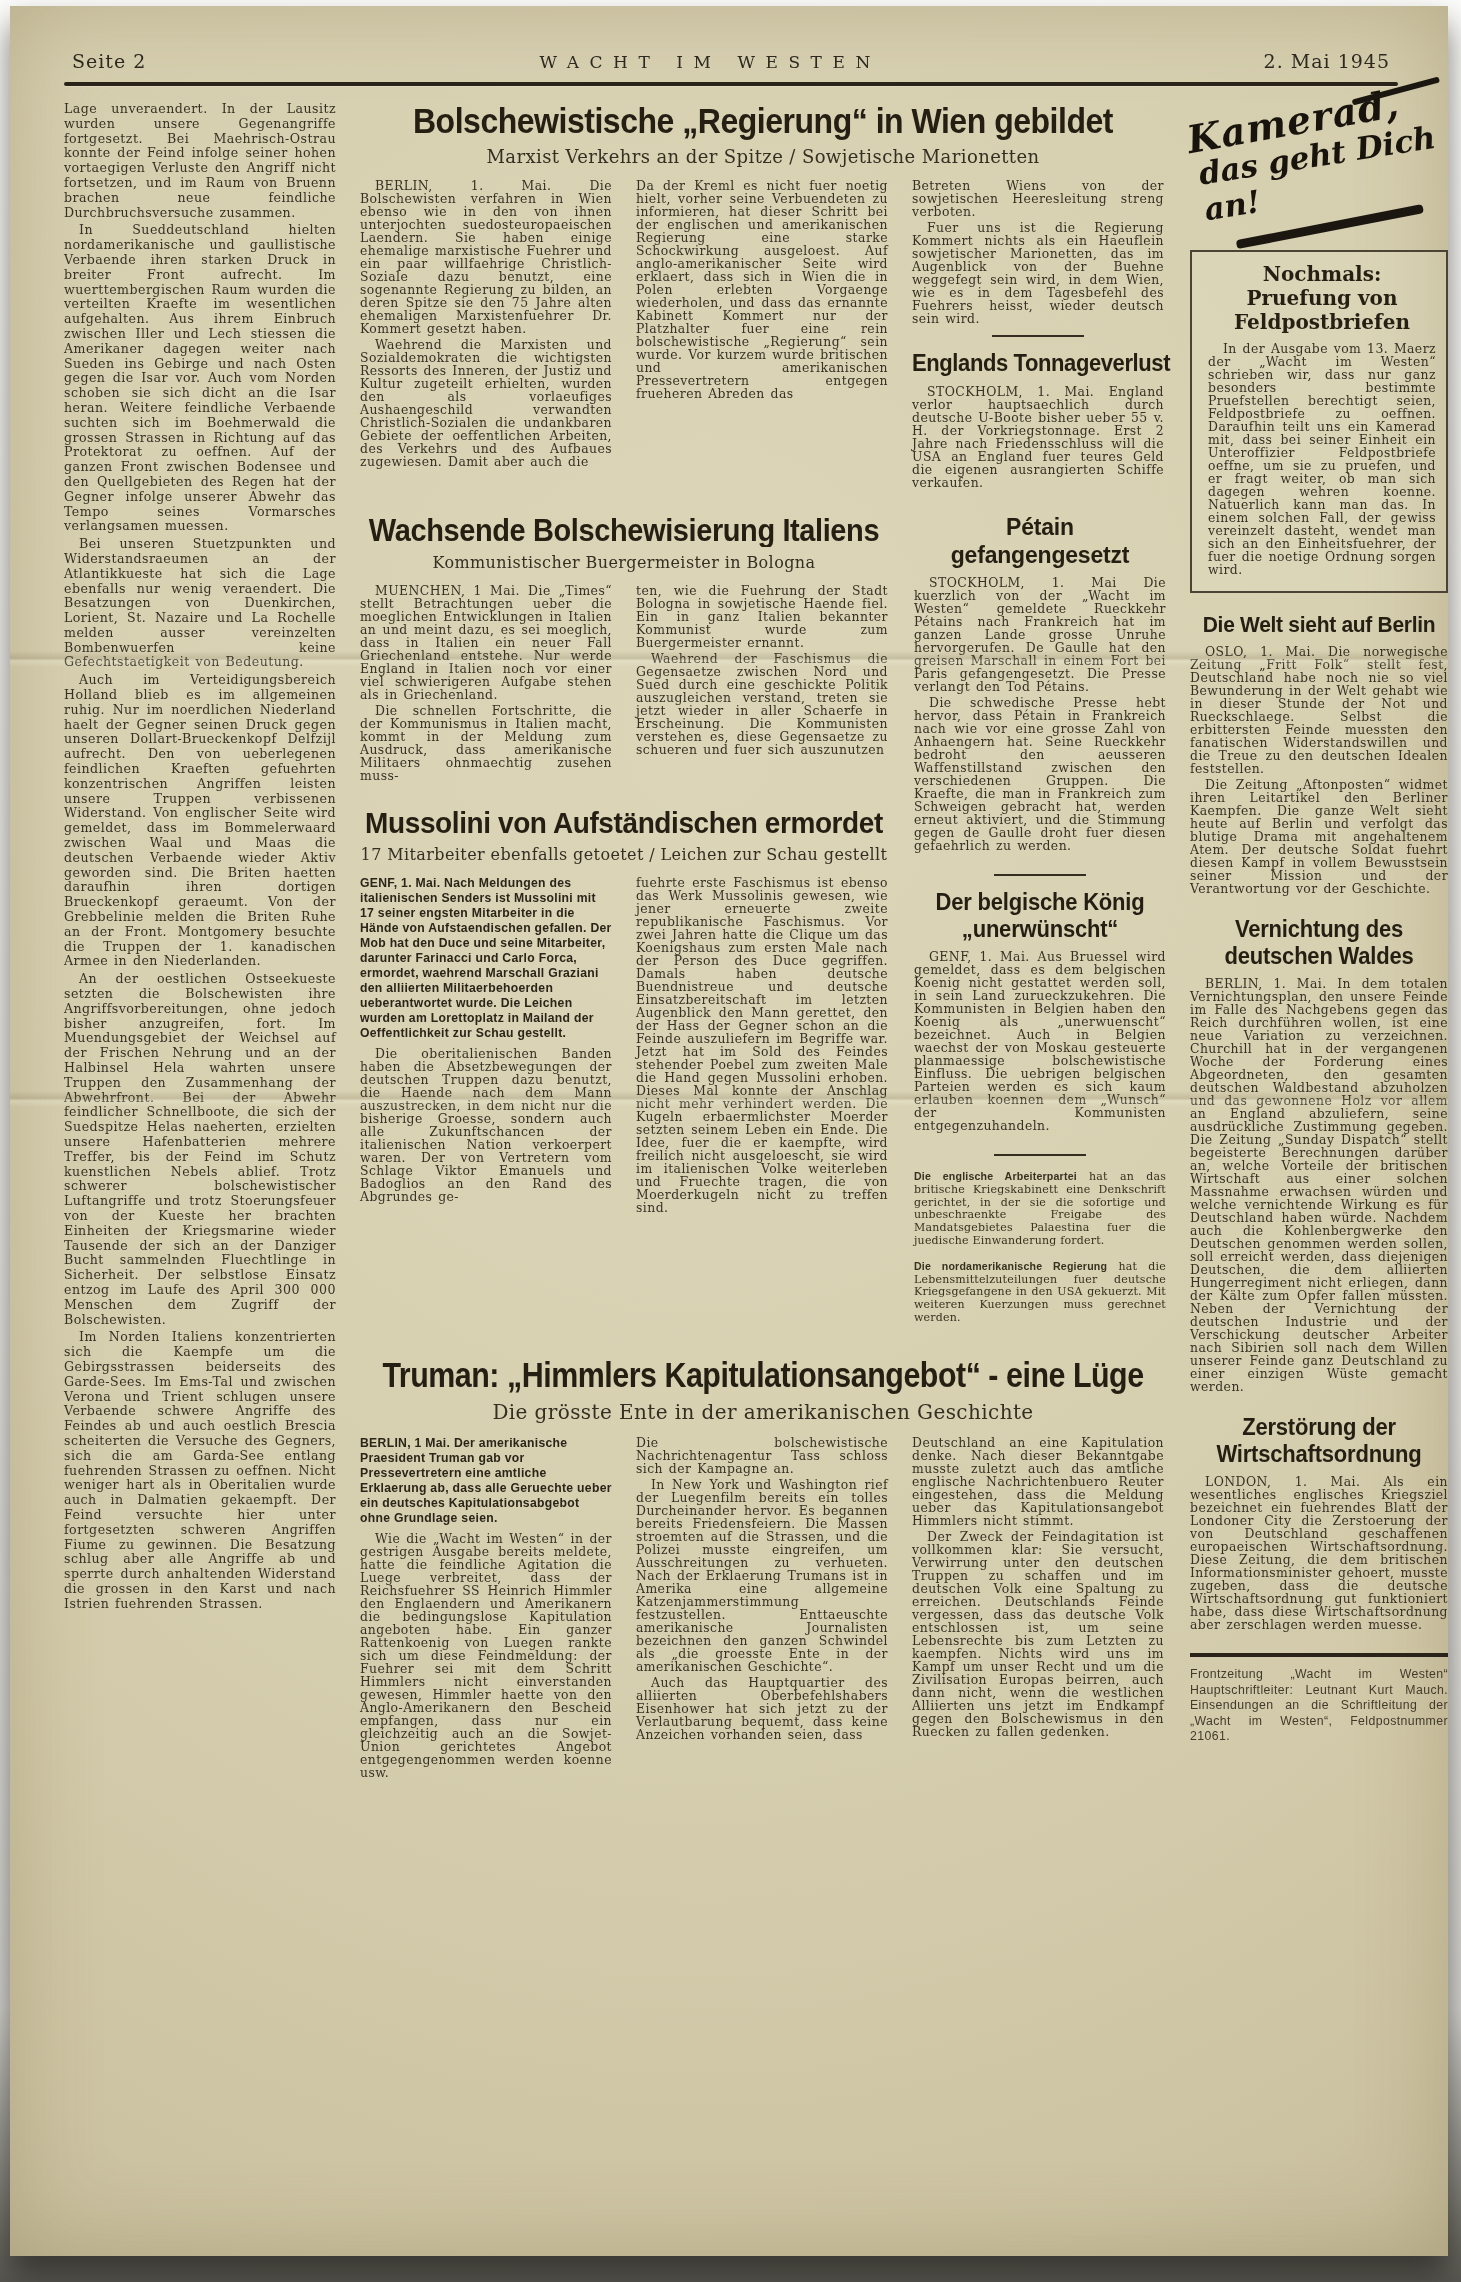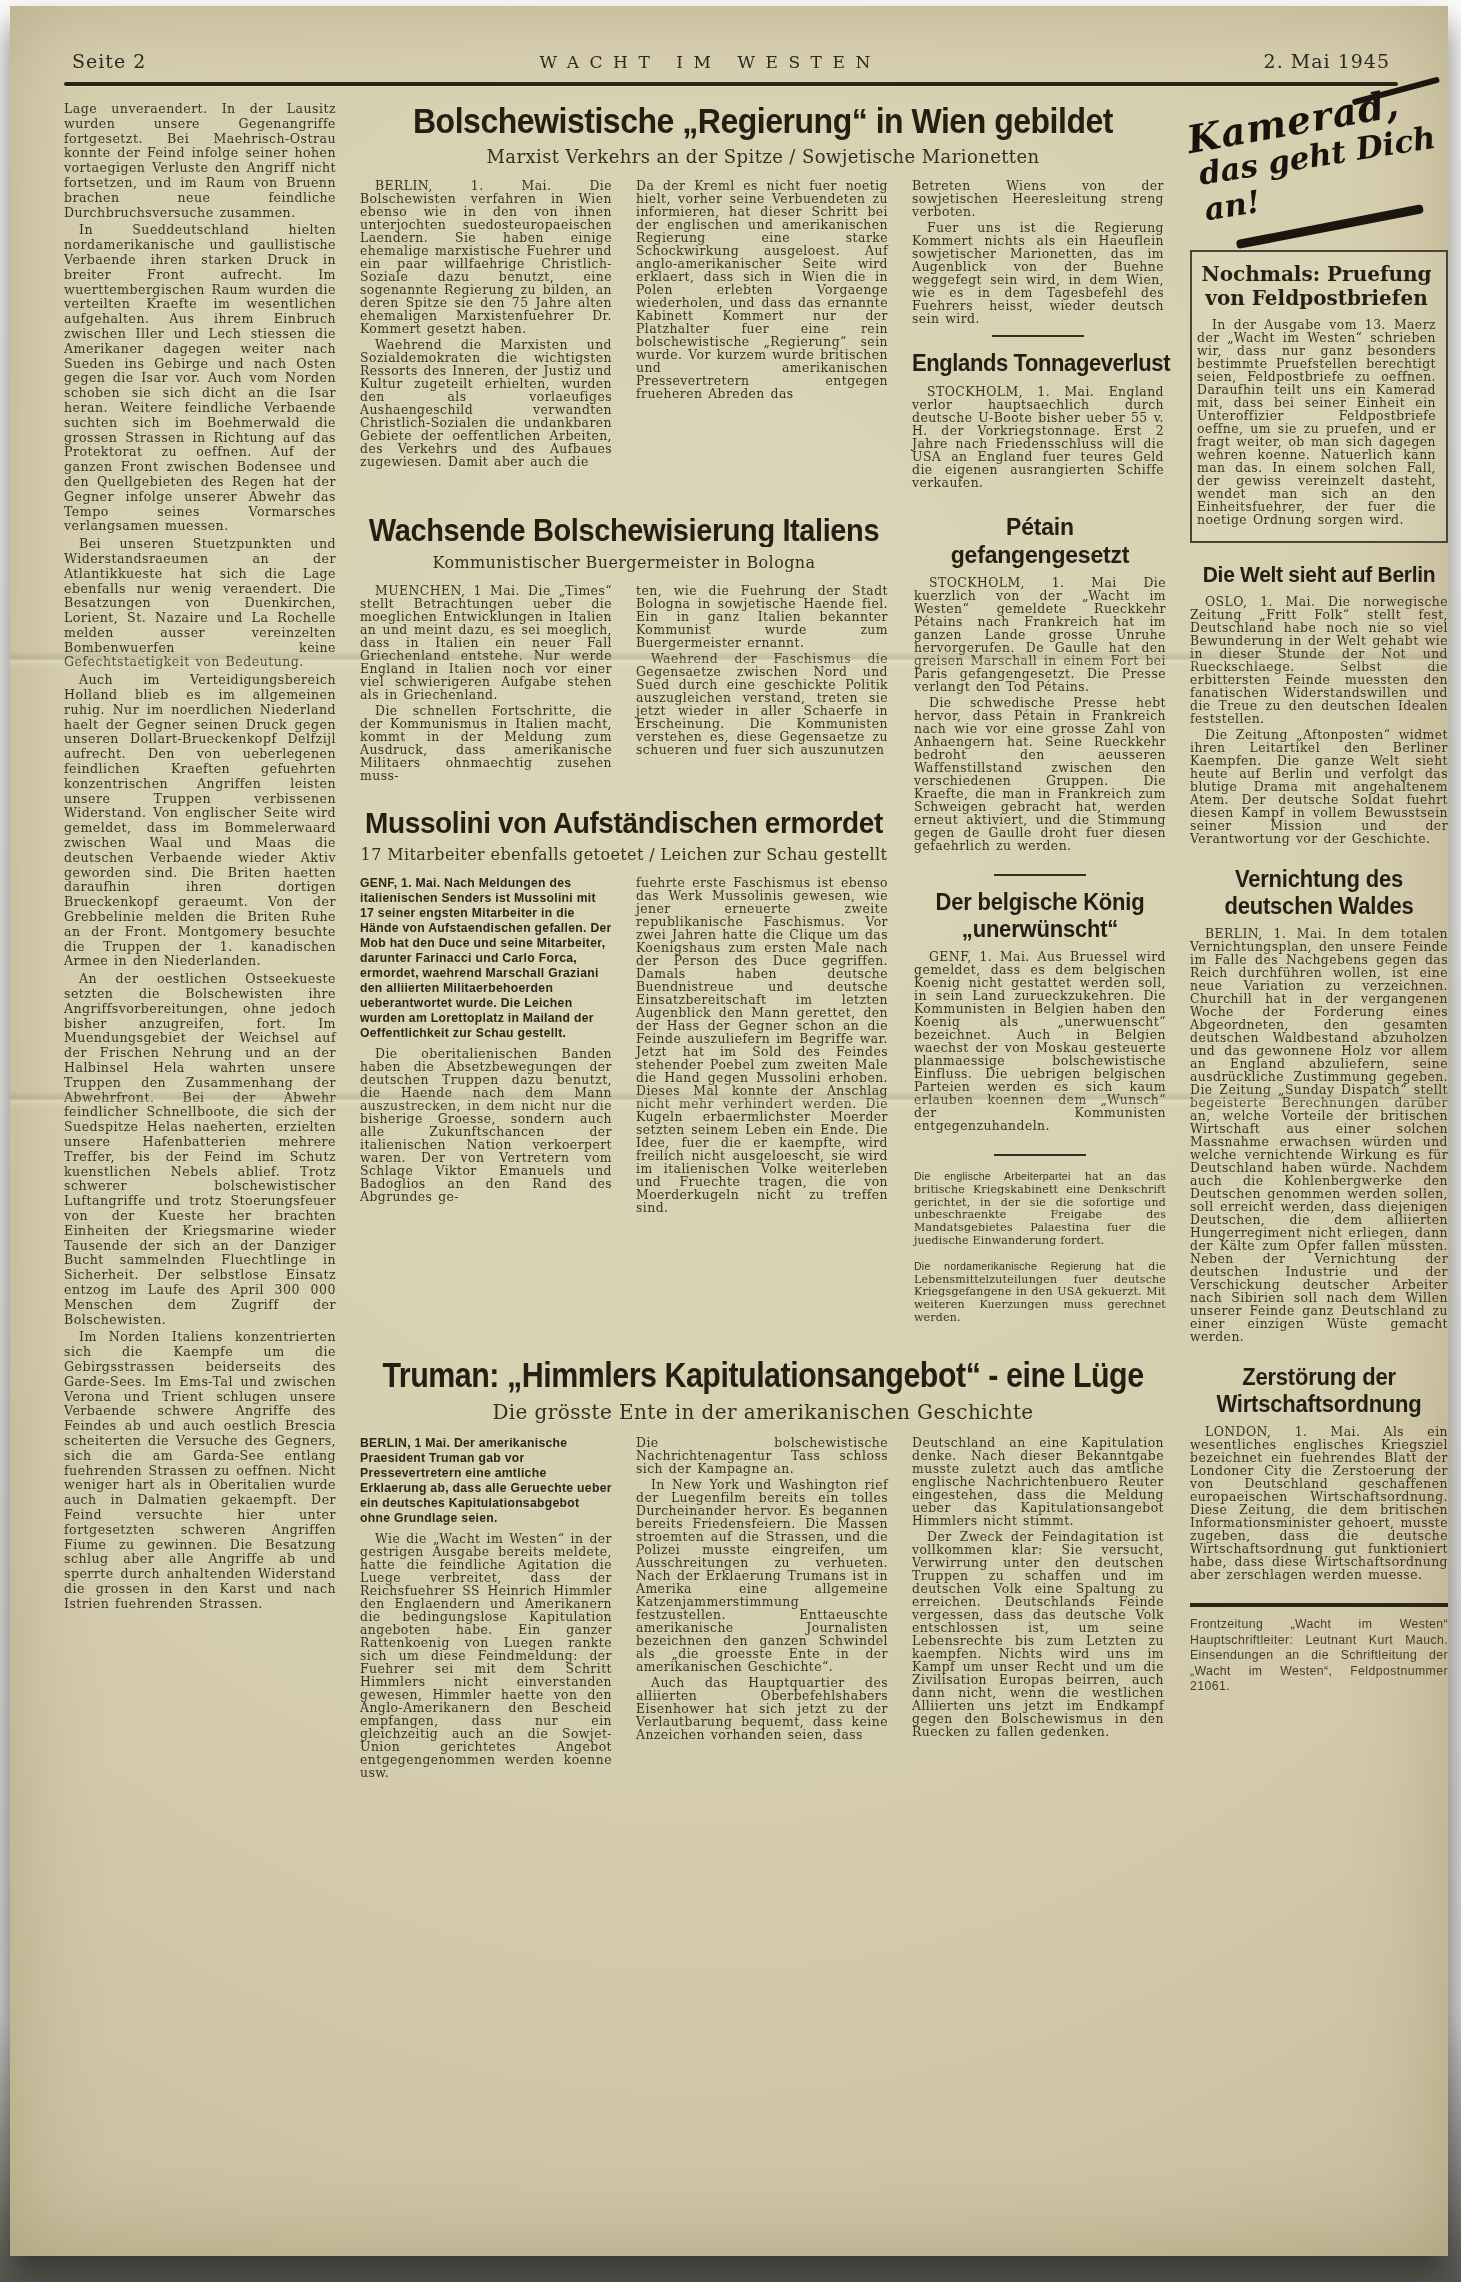--- a/index.html
+++ b/index.html
@@ -46,32 +46,32 @@
   .subhead.small{font-size:16px}
   .cols{display:flex;gap:24px}
   .cols .c{width:252px;flex:none}
   section{margin-bottom:22px}
   .divider{width:92px;height:2px;background:#332d22;margin:10px auto 14px auto}
   .subrow{display:flex;gap:26px}
   .subrow .left-sub{width:528px;flex:none}
   .subrow .right-sub{width:252px;flex:none}
   
   .note{font-size:11px;line-height:12.8px;text-align:justify;letter-spacing:.2px;color:#37311f;margin-bottom:12px}
-  .note .note-lead{font-weight:400;font-family:"Liberation Sans",sans-serif;font-size:10.6px}
+  .note .note-lead{font-weight:700;font-family:"Liberation Sans",sans-serif;font-size:10.6px}
   
   .kamerad{position:relative;height:150px;margin:-6px 0 4px 0;transform:rotate(-7deg)}
   .kamerad .l1{font-family:"DejaVu Serif",serif;font-style:italic;font-weight:700;font-size:38px;
     color:#18140d;letter-spacing:1px;transform:rotate(-3deg);display:inline-block;margin-left:2px}
   .kamerad .l2{font-family:"DejaVu Serif",serif;font-style:italic;font-weight:700;font-size:31px;
     color:#18140d;display:block;margin:-4px 0 0 10px;transform:rotate(-2deg)}
   .kamerad .swash{position:absolute;left:38px;bottom:14px;width:190px;height:9px;background:#1b1710;
     border-radius:4px;transform:rotate(-4deg)}
   .kamerad .swash2{position:absolute;right:-2px;top:2px;width:90px;height:6px;background:#1b1710;
     border-radius:3px;transform:rotate(-8deg)}
-  .feldpost-box{border:2px solid #4a4336;padding:10px 10px 12px 5px;background:rgba(255,252,235,.12)}
+  .feldpost-box{border:2px solid #4a4336;padding:10px 10px 12px 16px;background:rgba(255,252,235,.12)}
   .feldpost-box .fp-head{font-family:"DejaVu Serif",serif;font-weight:700;font-size:20px;line-height:24px;
     text-align:center;color:#261f13;margin-bottom:8px}
   .imprint{border-top:4px solid #29231a;margin-top:18px;padding-top:10px;
     font-family:"Liberation Sans",sans-serif;font-size:12.3px;line-height:15.5px;color:#423b2c;
     letter-spacing:.4px;text-align:justify}
 </style>
 </head>
 <body>
 
 <div class="sheet">

